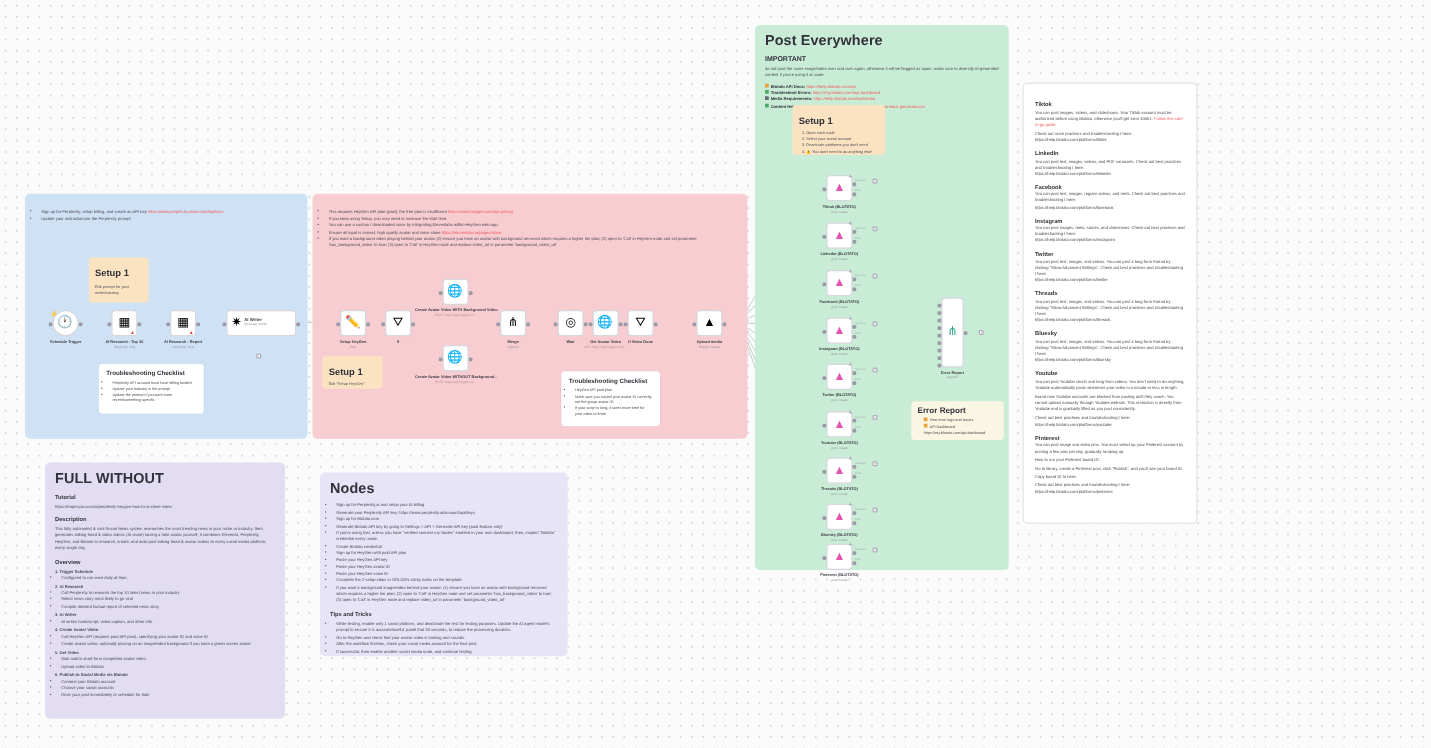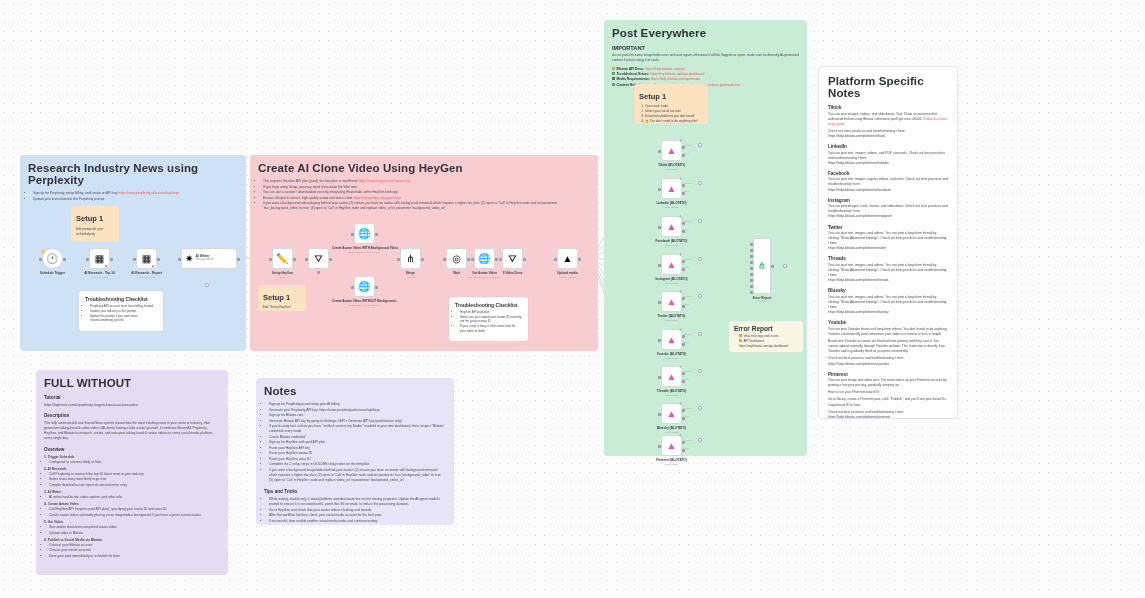--- a/index.html
+++ b/index.html
@@ -119,31 +119,29 @@
     <path class="wg" d="M684,339 C716,339 730,274 750,274"></path>
     <path class="wg" d="M684,376 C716,376 730,280 750,280"></path>
     <path class="wg" d="M684,413 C716,413 730,286 750,286"></path>
     <path class="wg" d="M684,445 C716,445 730,290 750,290"></path>
   </g>
   <path class="wg" d="M772,266 H783"></path>
 </svg>
 
 <div class="sticky" id="panel-perplexity">
   <div class="pad">
-    <h1>Research Industry News using Perplexity</h1>
     <ul style="margin-top:5px">
       <li><span>Sign up for Perplexity, setup billing, and create an API key </span><span class="lnk">https://www.perplexity.ai/account/api/keys</span></li>
       <li>Update your instructions/or the Perplexity prompt</li>
     </ul>
   </div>
 </div>
 
 <div class="sticky" id="panel-heygen">
   <div class="pad">
-    <h1>Create AI Clone Video Using HeyGen</h1>
     <ul style="margin-top:5px">
       <li><span>This requires HeyGen API plan (paid), the free plan is insufficient </span><span class="lnk">https://www.heygen.com/api-pricing</span></li>
       <li>If you keep using Setup, you may need to increase the Wait time.</li>
       <li>You can use a custom / downloaded voice by integrating Elevenlabs within HeyGen web app.</li>
       <li><span>Ensure all input is correct, high quality avatar and voice clone </span><span class="lnk">https://elevenlabs.io/pages/clone</span></li>
       <li>If you want a background video playing behind your avatar (2) ensure you have an avatar with background removed which requires a higher tier plan; (2) open to 'Call' in HeyGen node and set parameter 'has_background_video' to true; (3) open to 'Call' in HeyGen node and replace video_url in parameter 'background_video_url'</li>
     </ul>
   </div>
 </div>
 
@@ -156,21 +154,20 @@
       <p><span class="sq" style="background:#e8a33d"></span><span class="bold">Blotato API Docs:</span> <span class="lnk">https://help.blotato.com/api</span></p>
       <p><span class="sq" style="background:#4fa96f"></span><span class="bold">Troubleshoot Errors:</span> <span class="lnk">https://my.blotato.com/api-dashboard</span></p>
       <p><span class="sq" style="background:#6a6a75"></span><span class="bold">Media Requirements:</span> <span class="lnk">https://help.blotato.com/api/media</span></p>
       <p><span class="sq" style="background:#4fa96f"></span><span class="bold">Content Help:</span> <span class="lnk">Algorithm Bonuses + video support bonus in learnhaus.gumroad.com</span></p>
     </div>
   </div>
 </div>
 
 <div class="sticky" id="panel-notes">
   <div class="pad" style="padding:8px 9px">
-    <h1>Platform Specific Notes</h1>
     <div id="notes-sections" style="margin-top:6px">
         <div style="margin-bottom: 5px;">
           <h3 style="margin-bottom:1.5px">Tiktok</h3>
           <p>You can post images, videos, and slideshows. Your Tiktok account must be authorized before using Blotato, otherwise you'll get error 40001.  <span class="lnk">Follow this start-to-go guide</span></p>
           <p style="margin-top:2px">Check out more practices and troubleshooting t here:</p>
           <p class="lnk">https://help.blotato.com/platforms/tiktok</p>
         </div>
         <div style="margin-bottom: 5px;">
           <h3 style="margin-bottom:1.5px">LinkedIn</h3>
           <p>You can post text, images, videos, and PDF carousels. Check out best practices and troubleshooting t here:</p>
@@ -270,21 +267,21 @@
             <li>Choose your social accounts</li>
             <li>Drive your post immediately or schedule for later</li>
           </ul>
         </div>
       </div>
   </div>
 </div>
 
 <div class="sticky" id="panel-setup">
   <div class="pad">
-    <h1>Notes</h1>
+    <h1>Nodes</h1>
     <ul id="setup-bullets" style="margin-top:5px">
         <li>Sign up for Perplexity.ai and setup your AI billing</li>
         <li>Generate your Perplexity API key: https://www.perplexity.ai/account/api/keys</li>
         <li>Sign up for Blotato.com</li>
         <li>Generate Blotato API key by going to Settings &gt; API &gt; Generate API key (paid feature only)</li>
         <li>If you're using trial, unless you have "verified connect my Nodes" enabled in your mini dashboard, then, inspect "Blotato" credential every mode.</li>
         <li>Create Blotato credential</li>
         <li>Sign up for HeyGen with paid API plan</li>
         <li>Paste your HeyGen API key</li>
         <li>Paste your HeyGen avatar ID</li>

